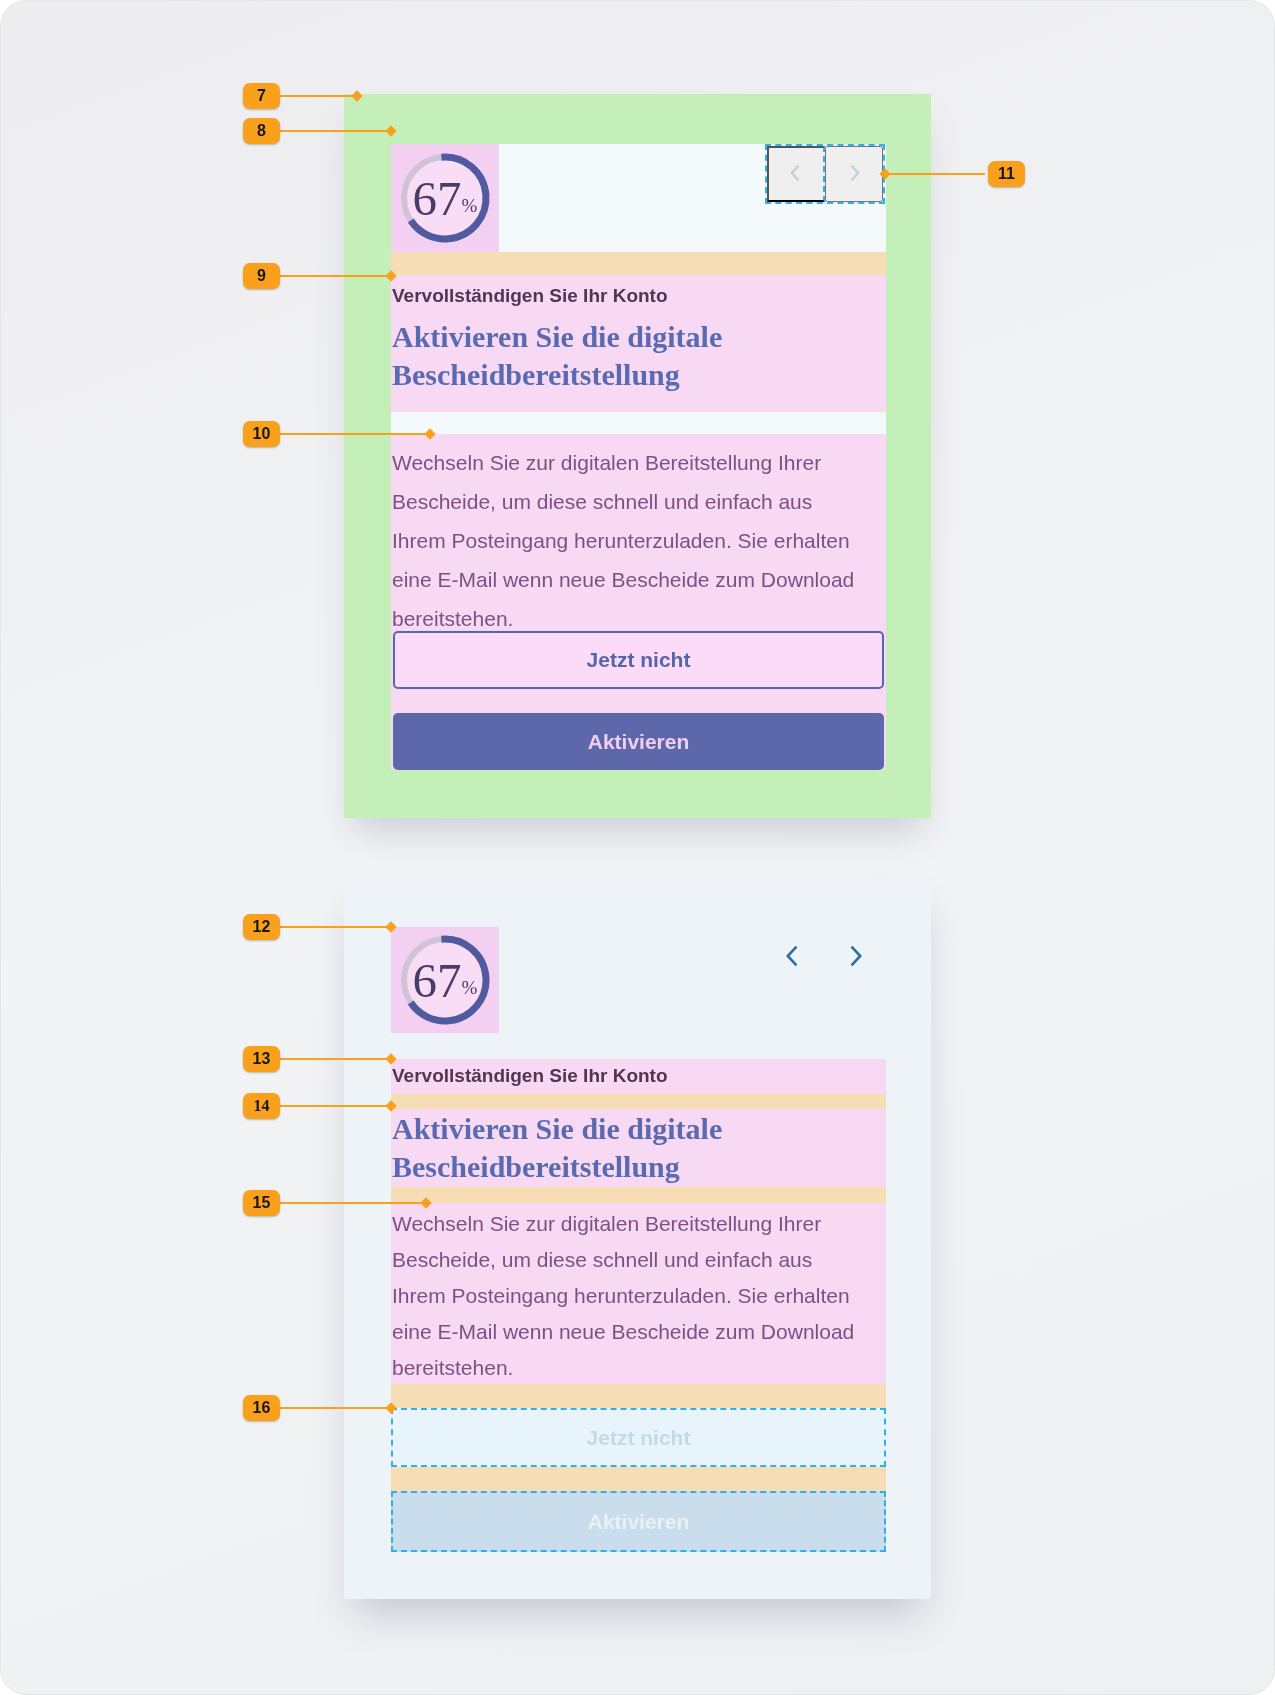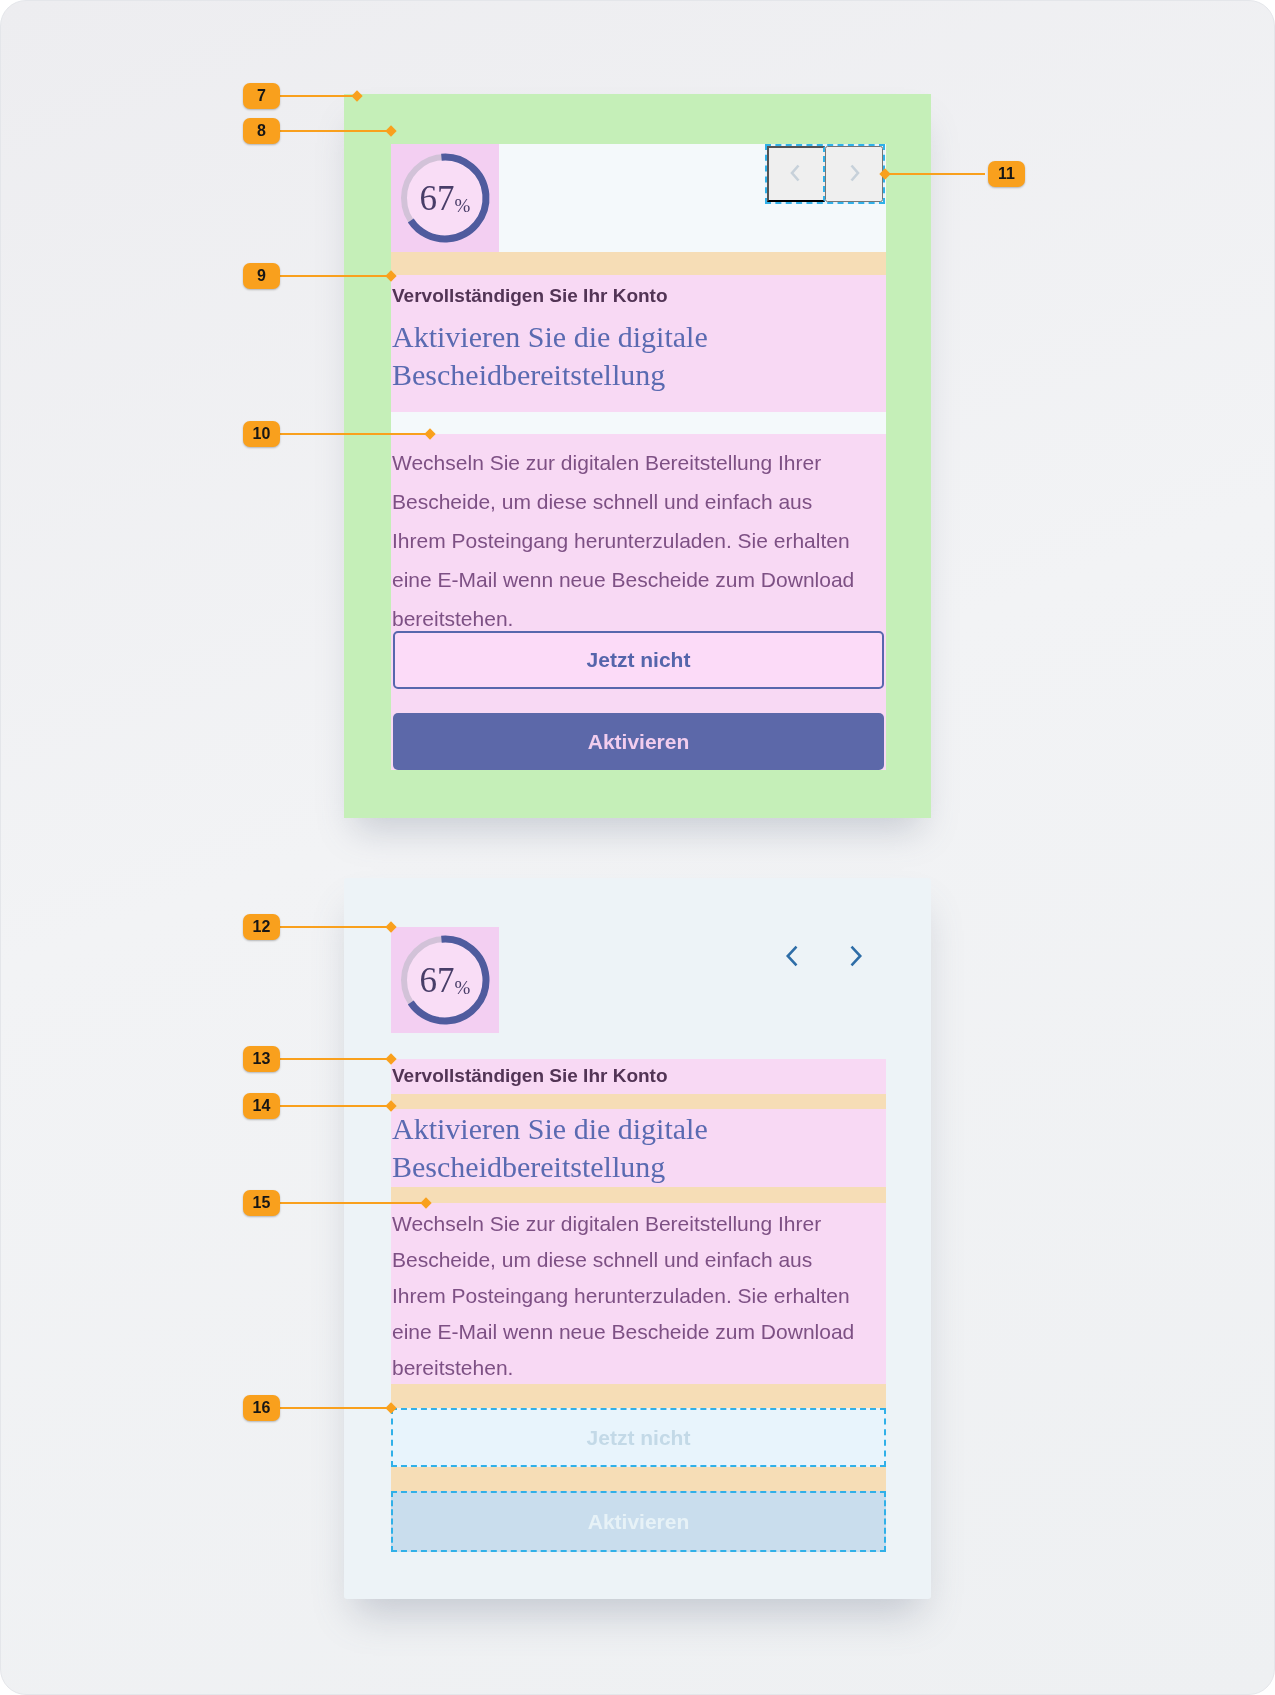--- a/index.html
+++ b/index.html
@@ -26,39 +26,39 @@
   }
   .tile{
     position:absolute;left:0;top:0;width:108px;height:108px;
     background:#f3cff2;
   }
   .tile svg.ring{position:absolute;left:0;top:0;}
   .pct{
     position:absolute;inset:0;display:flex;align-items:center;justify-content:center;
     color:#483d68;font-family:"Liberation Serif",serif;
   }
-  .pnum{font-size:35px;line-height:1;}
+  .pnum{font-size:49px;line-height:1;}
   .psign{font-size:19px;line-height:1;margin-top:14px;}
 
   .dash-nav{
     position:absolute;left:374px;top:0;width:120px;height:60px;
     border:2px dashed #30b0e8;background:#e6f3fc;box-sizing:border-box;
     display:flex;
   }
   .dash-cell{flex:1;display:flex;align-items:center;justify-content:center;color:#c7d1da;}
   .dash-cell.first{border-right:2px dashed #30b0e8;}
 
   .tan{position:absolute;background:#f6ddb6;}
   .tanA1{left:0;top:108px;width:495px;height:23px;}
 
   .pinkblock{position:absolute;background:#f8d9f4;box-sizing:border-box;}
   .pinkA1{left:0;top:131px;width:495px;height:137px;padding:7px 0 0 1px;}
   .eyebrow{font-size:19px;font-weight:bold;color:#523455;line-height:28px;}
   .heading{
-    font-family:"Liberation Serif",serif;font-weight:normal;
+    font-family:"Liberation Serif",serif;font-weight:bold;
     font-size:30px;line-height:38px;color:#5a6ab1;margin-top:8px;
   }
   .pinkA2{left:0;top:290px;width:495px;height:336px;padding:9px 0 0 1px;}
   .bodytext{font-size:21px;line-height:39px;color:#7d5084;}
   .bodytext span{display:block;}
 
   .btn{
     position:absolute;left:2px;width:491px;box-sizing:border-box;
     display:flex;align-items:center;justify-content:center;
     font-weight:bold;font-size:21px;border-radius:5px;cursor:pointer;
@@ -121,21 +121,21 @@
   .marker.right .mchip{right:0;margin-left:16px;}
   .marker.right .mline{left:5px;right:40px;}
   .marker.right .mdiamond{left:0;}
   .m7{left:242px;top:82px;width:119px;}
   .m8{left:242px;top:117px;width:153px;}
   .m9{left:242px;top:262px;width:153px;}
   .m10{left:242px;top:420px;width:153px;padding-left:39px;}
   .m11{left:880px;top:160px;width:144px;}
   .m12{left:242px;top:913px;width:153px;}
   .m13{left:242px;top:1045px;width:153px;}
-  .m14{left:242px;top:1092px;width:153px;}
+  .m14{left:242px;top:1092px;width:153px;font-family:Liberation Serif, serif;}
   .m15{left:242px;top:1189px;width:153px;padding-left:35px;}
   .m16{left:242px;top:1394px;width:153px;}
 </style>
 </head>
 <body>
 
 <div class="frame">
 
   <div class="green-wrap">
     <div class="card-top">

